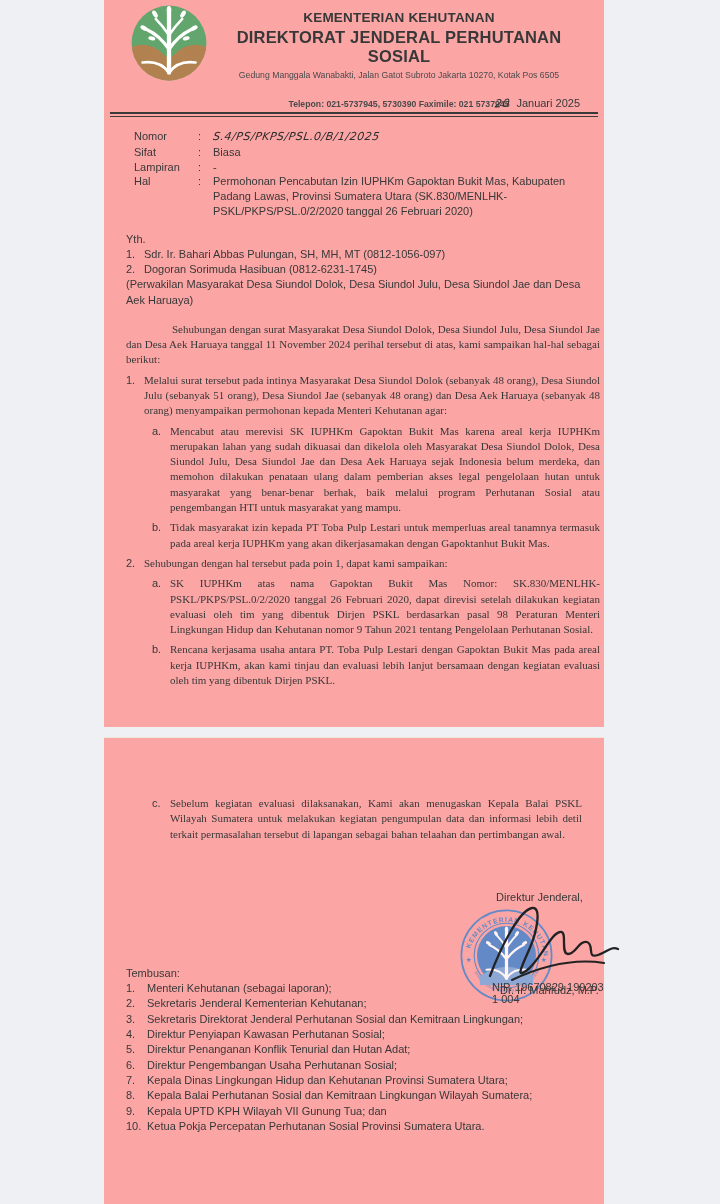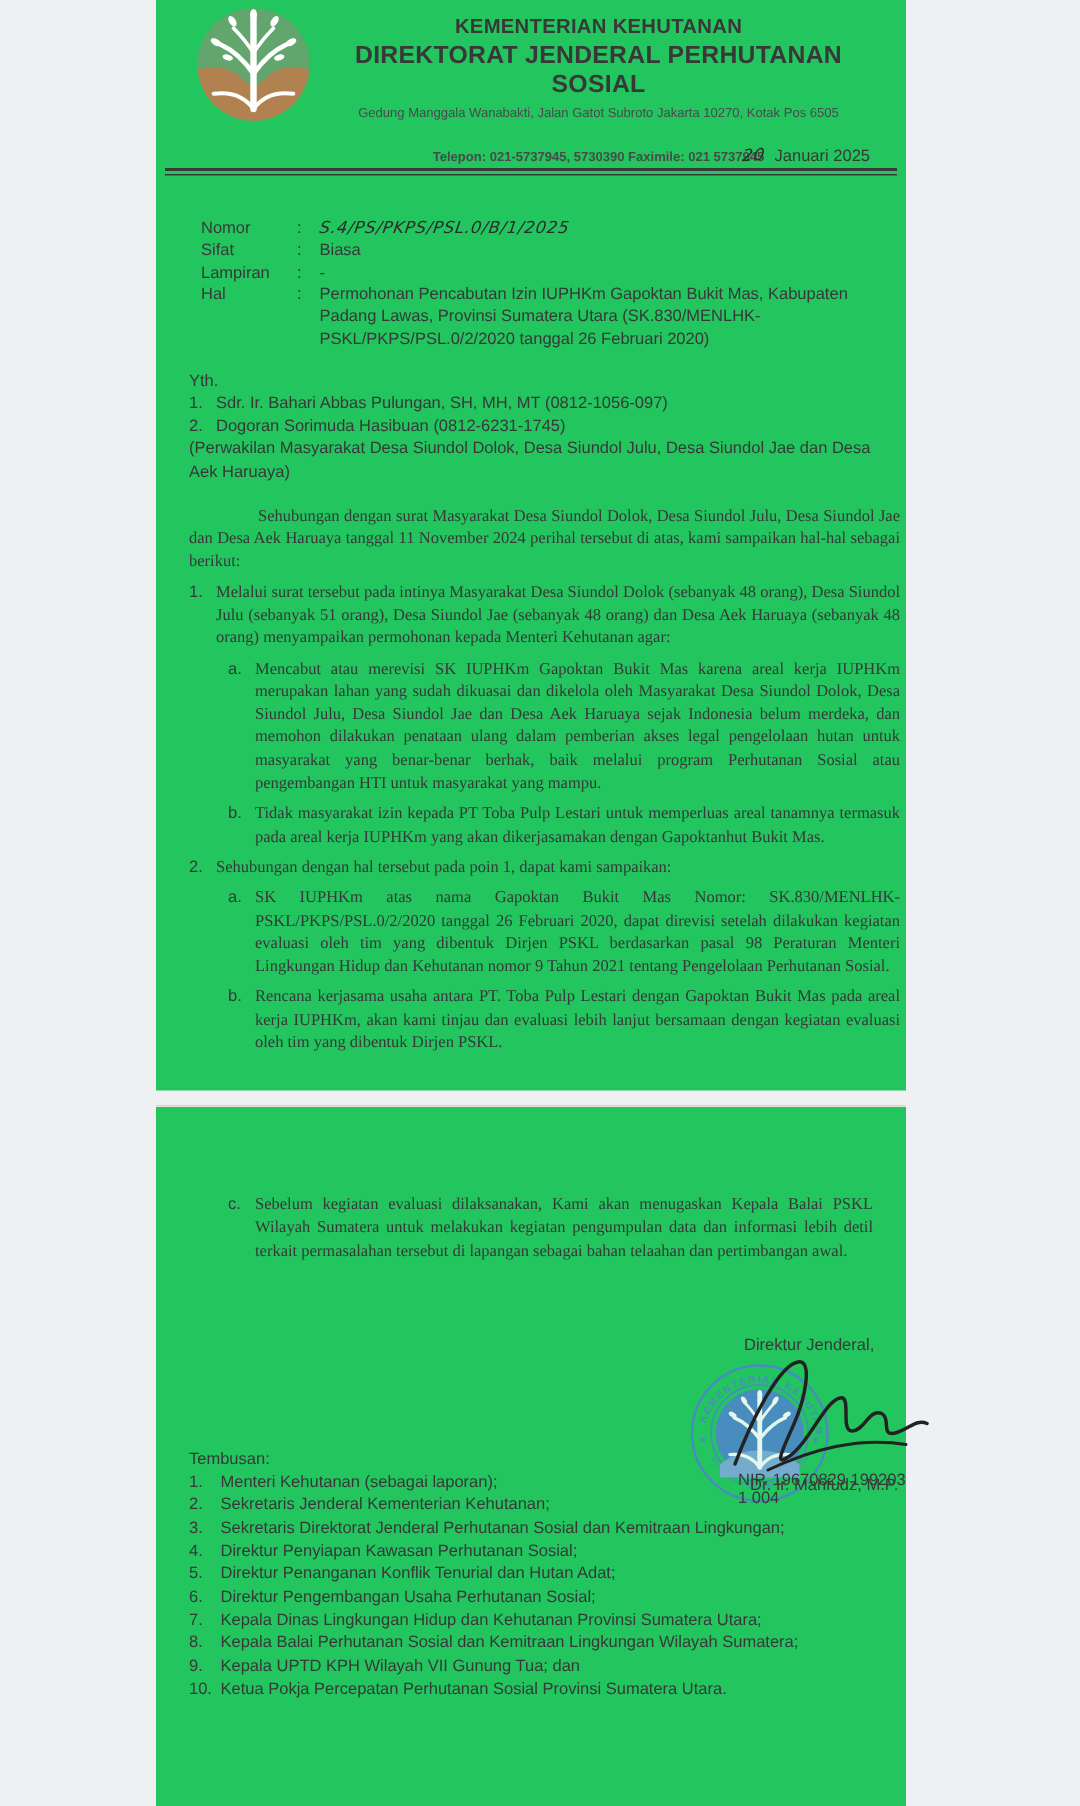--- a/index.html
+++ b/index.html
@@ -2,36 +2,36 @@
 <html><head>
 <meta charset="utf-8">
 <style>
   html,body{margin:0;padding:0;}
   body{
     width:720px;height:1204px;position:relative;overflow:hidden;
     background:#eef0f4;
     font-family:"Liberation Sans", sans-serif;
     color:#383838;
   }
-  .page{position:absolute;left:104px;width:500px;background:#22c55e;}
+  .page{position:absolute;left:104px;width:500px;background:#fca5a5;}
   #page1{top:0;height:727px;}
   #page2{top:737px;height:467px;border-top:1px solid #ece6d6;}
 
   
   .header{display:flex;padding:3px 8px 0 26px;}
   .logo{width:78px;height:78px;flex:0 0 78px;margin-top:1px;}
   .header-text{flex:1;text-align:center;padding-top:7px;padding-right:6px;}
   .h-ministry{font-size:13.5px;font-weight:bold;letter-spacing:.2px;}
   .h-directorate{font-size:16.5px;font-weight:bold;margin-top:3px;letter-spacing:.2px;}
   .h-address{font-size:8.7px;font-weight:normal;margin-top:4px;color:#4a4a4a;}
   .h-phone{font-size:8.7px;font-weight:bold;margin-top:19px;color:#4a4a4a;}
   .rule{margin:3px 6px 0 6px;height:2px;border-top:2.5px solid #3a3a3a;border-bottom:1.5px solid #3a3a3a;}
 
   
-  .meta{margin:28px 0 0 30px;font-size:11px;}
+  .meta{margin:12px 0 0 30px;font-size:11px;}
   .meta-row{display:flex;line-height:14.8px;}
   .meta-label{width:64px;}
   .meta-colon{width:15px;}
   .meta-value{width:372px;}
   .handwritten{font-family:"DejaVu Sans", sans-serif;font-style:italic;letter-spacing:.5px;
     display:inline-block;transform:skewX(-8deg);font-size:11px;color:#2c2c2c;}
   .date-line{position:absolute;top:97px;right:24px;font-size:11px;}
   .date-day{margin-right:6px;transform:skewX(-10deg) rotate(-4deg);}
 
   

